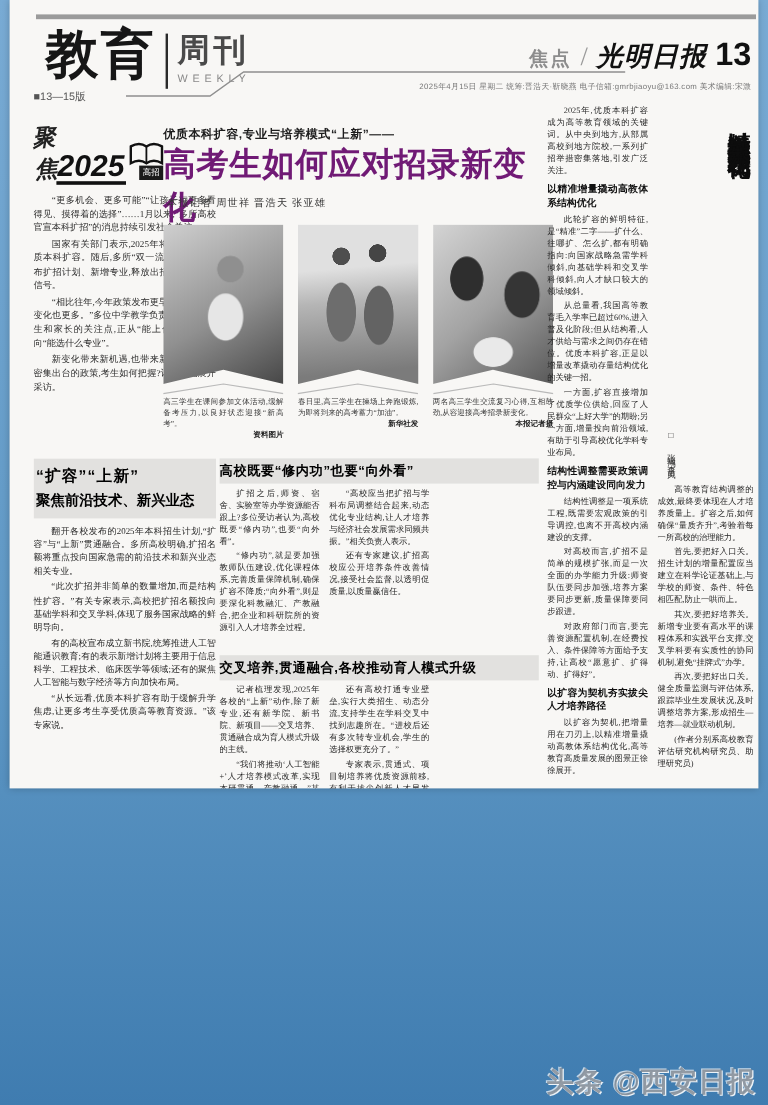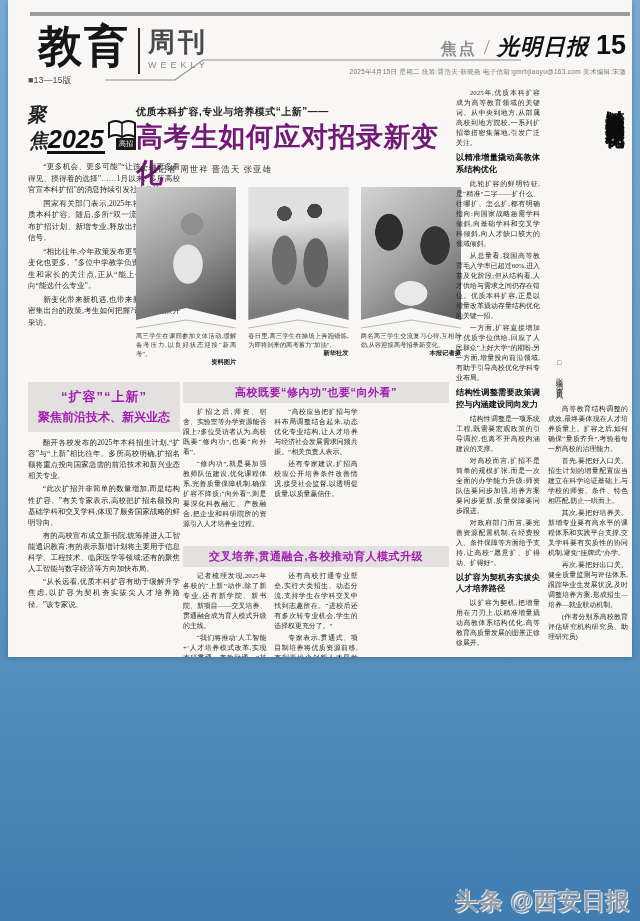--- a/index.html
+++ b/index.html
@@ -67,22 +67,22 @@
          radial-gradient(30px 40px at 28% 34%, #2e2e2e 0 45%, rgba(0,0,0,0) 47%),
          radial-gradient(32px 42px at 74% 44%, #353535 0 45%, rgba(0,0,0,0) 47%),
          radial-gradient(40px 30px at 50% 80%, #e9e9e9 0 40%, rgba(0,0,0,0) 42%),
          linear-gradient(140deg,#d4d4d4,#a3a3a3 50%,#585858); }
   .fold { width:100%; height:10px; margin-top:-1px; }
   .caption { font-size:6.3px; line-height:1.45; color:#3a3a3a; text-align:justify; margin-top:2px;}
   .credit  { font-size:6.3px; font-weight:bold; color:#222; text-align:right; }
 
   
   .para { text-indent:2em; margin-bottom:2px; }
-  .gray-head { background:#e2e1df; text-align:center; font-family:"Liberation Sans",sans-serif;
-               font-weight:bold; color:#a21caf; }
+  .gray-head { background:#e2e1df; text-align:left; font-family:"Liberation Sans",sans-serif;
+               font-weight:bold; color:#000000; }
 
   
   .left-art1 { position:absolute; left:20px; top:382px; width:152px; height:308px; overflow:hidden; }
   .left-art1 .gray-head { padding:6px 2px; margin-bottom:5px; }
   .lh1 { font-size:13px; letter-spacing:1px; }
   .lh2 { font-size:12px; margin-top:3px; }
   .left-art1 .body, .left-art2 .body { font-size:7.4px; line-height:1.5; color:#262626; text-align:justify; }
   .left-art2 { position:absolute; left:20px; top:692px; width:152px; height:214px; overflow:hidden; }
   .col-header { display:flex; align-items:center; gap:4px; margin-bottom:5px; }
   .g-icon { width:13px; height:13px; border:1.6px solid #4a4a4a; border-radius:50%; color:#4a4a4a;
@@ -145,21 +145,21 @@
     </div>
     <div class="pages-note">■13—15版</div>
     <svg class="mast-deco" viewBox="0 0 470 32" preserveAspectRatio="none">
       <polyline points="50,26 120,26 148,6 466,6" fill="none" stroke="#8f8f8f" stroke-width="1.2"></polyline>
     </svg>
     <div class="mast-right">
       <div class="mr-line1">
         <span class="focus">焦点</span>
         <span class="slash">/</span>
         <span class="paper">光明日报</span>
-        <span class="pageno">15</span>
+        <span class="pageno">13</span>
       </div>
       <div class="mr-info">2025年4月15日 星期二  统筹:晋浩天·靳晓燕  电子信箱:gmrbjiaoyu@163.com  美术编辑:宋溦</div>
     </div>
 
     <div class="badge">
       <div class="row">
         <span class="badge-callig">聚焦</span>
         <span class="badge-year">2025</span>
         <span class="badge-book">
           <svg width="30" height="24" viewBox="0 0 30 24">
@@ -206,24 +206,24 @@
         <div class="credit">本报记者摄</div>
       </div>
     </div>
 
     <div class="left-art1">
       <div class="gray-head">
         <div class="lh1">“扩容”“上新”</div>
         <div class="lh2">聚焦前沿技术、新兴业态</div>
       </div>
       <div class="body">
-          <p class="para">翻开各校发布的2025年本科招生计划,“扩容”与“上新”相比往年。多所高校明确,扩招名额将重点投向国家急需的前沿技术和新兴业态相关专业。</p>
+          <p class="para">翻开各校发布的2025年本科招生计划,“扩容”与“上新”贯通融合。多所高校明确,扩招名额将重点投向国家急需的前沿技术和新兴业态相关专业。</p>
           <p class="para">“此次扩招并非简单的数量增加,而是结构性扩容。”有关专家表示,高校把扩招名额投向基础学科和交叉学科,体现了服务国家战略的鲜明导向。</p>
           <p class="para">有的高校宣布成立新书院,统筹推进人工智能通识教育;有的表示新增计划将主要用于信息科学、工程技术、临床医学等领域;还有的聚焦人工智能与数字经济等方向加快布局。</p>
-          <p class="para">“从长远看,优质本科扩容有助于缓解升学焦虑,以扩容为契机夯实拔尖人才培养路径。”该专家说。</p>
+          <p class="para">“从长远看,优质本科扩容有助于缓解升学焦虑,让更多考生享受优质高等教育资源。”该专家说。</p>
         </div>
     </div>
 
     <div class="left-art2">
       <div class="col-header">
         <span class="g-icon">G</span>
         <span class="col-header-label">能选什么专业</span>
       </div>
     </div>
 

